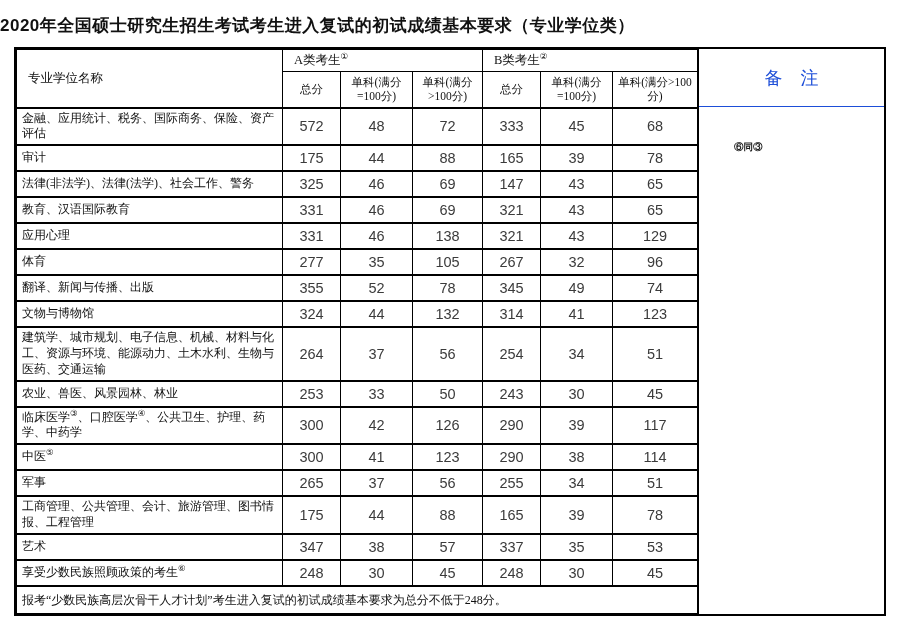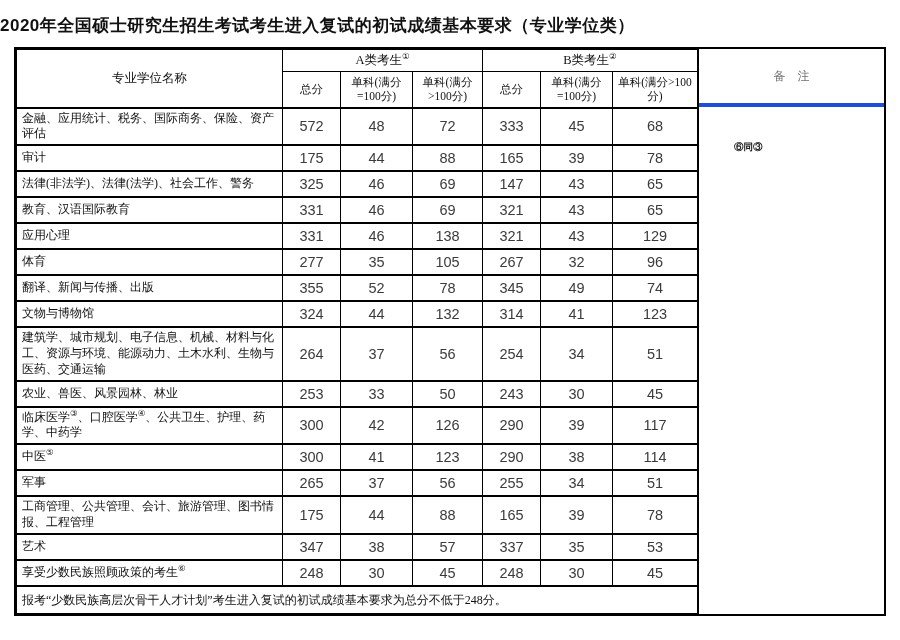--- a/index.html
+++ b/index.html
@@ -24,22 +24,22 @@
   table.score-table td{
     border:1px solid #000;box-sizing:border-box;overflow:hidden;
   }
   tr.hrow1{height:22px;}
   tr.hrow2{height:36px;}
   tr.body-row{height:26px;}
   tr.body-row td{border-top-width:2px;}
   tr.footer-row{height:28px;}
   tr.footer-row td{border-top-width:2px;margin-left:48px;}
   .header-cell{
-    text-align:center;font-size:12.5px;line-height:1.2;color:#111;
-    padding:1px 2px;
+    text-align:left;font-size:12.5px;line-height:1.2;color:#111;
+    padding:1px 11px;
   }
   .subheader-cell{
     text-align:center;font-size:11.5px;line-height:1.25;color:#111;padding:1px 2px;
   }
   .name-cell{
     font-size:12px;line-height:1.32;color:#111;padding:2px 3px 2px 5px;
     text-align:left;vertical-align:middle;
   }
   .num-cell{
     text-align:center;vertical-align:middle;
@@ -47,23 +47,23 @@
   }
   .footer-cell{
     font-size:12px;color:#111;padding:3px 4px 3px 5px;text-align:left;vertical-align:middle;
   }
   sup{font-size:8.5px;line-height:0;vertical-align:super;}
   .remarks-col{
     flex:1 1 auto;border-left:1px solid #000;display:flex;flex-direction:column;
     box-sizing:border-box;background:#fff;
   }
   .remarks-header{
-    height:58px;flex:0 0 58px;border-bottom:4px solid #1d4ed8;
+    height:58px;flex:0 0 58px;border-bottom:1px solid #1d4ed8;
     display:flex;align-items:center;justify-content:center;
-    font-size:12px;color:#737373;box-sizing:border-box;
+    font-size:18px;color:#1d4ed8;box-sizing:border-box;
   }
   .remarks-body{
     padding:13px 6px 6px 7px;font-size:9.5px;line-height:1.5;color:#1c1c1c;
     font-weight:bold;text-align:justify;
   }
   .remarks-heading{margin:0;}
   .remarks-paragraph{margin:0;text-indent:2em;}
   .remarks-tail{margin-top:20px;margin-left:28px;}
 </style>
 </head>

